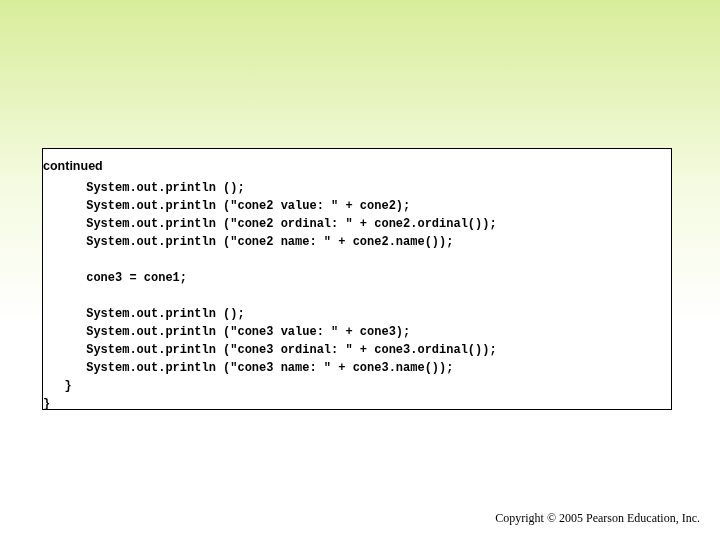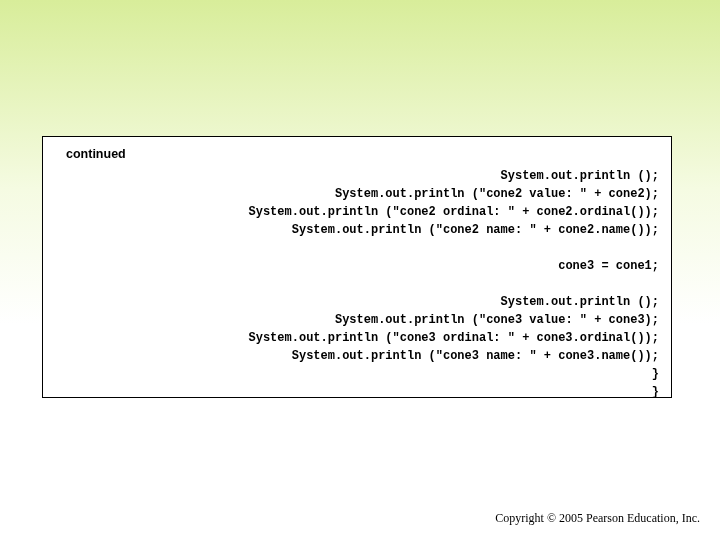--- a/index.html
+++ b/index.html
@@ -9,43 +9,42 @@
     height: 540px;
     overflow: hidden;
   }
   body {
     background: linear-gradient(to bottom, #d8ed9a 0%, #f5fbe2 35%, #ffffff 60%, #ffffff 100%);
     font-family: Arial, Helvetica, sans-serif;
   }
   .code-box {
     position: absolute;
     left: 42px;
-    top: 136px;
+    top: 148px;
     width: 630px;
     height: 262px;
     background: #ffffff;
     border: 1px solid #000000;
     box-sizing: border-box;
-    padding: 10px 12px 10px 23px;
+    padding: 10px 12px 10px 0;
   }
   .continued {
     font-family: Arial, Helvetica, sans-serif;
     font-weight: bold;
     font-size: 12.5px;
     color: #000000;
     margin-bottom: 6px;
   }
   .code {
     font-family: "Courier New", Courier, monospace;
     font-weight: bold;
     font-size: 12px;
     line-height: 18px;
     color: #000000;
     white-space: pre;
-    text-align: right;
   }
   .copyright {
     position: absolute;
     right: 20px;
     bottom: 14px;
     font-family: "Times New Roman", Times, serif;
     font-size: 12px;
     color: #000000;
   }
 </style>

